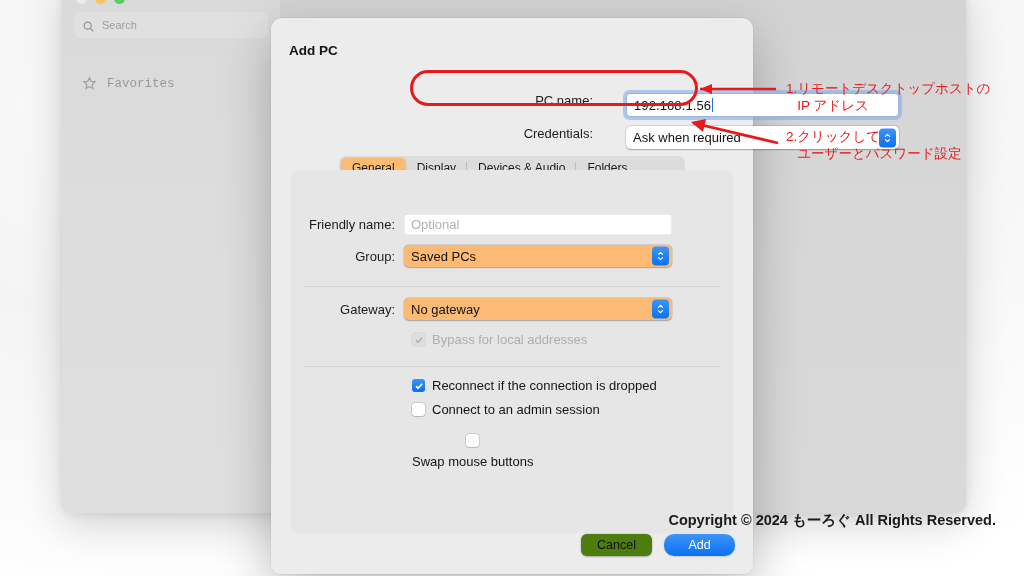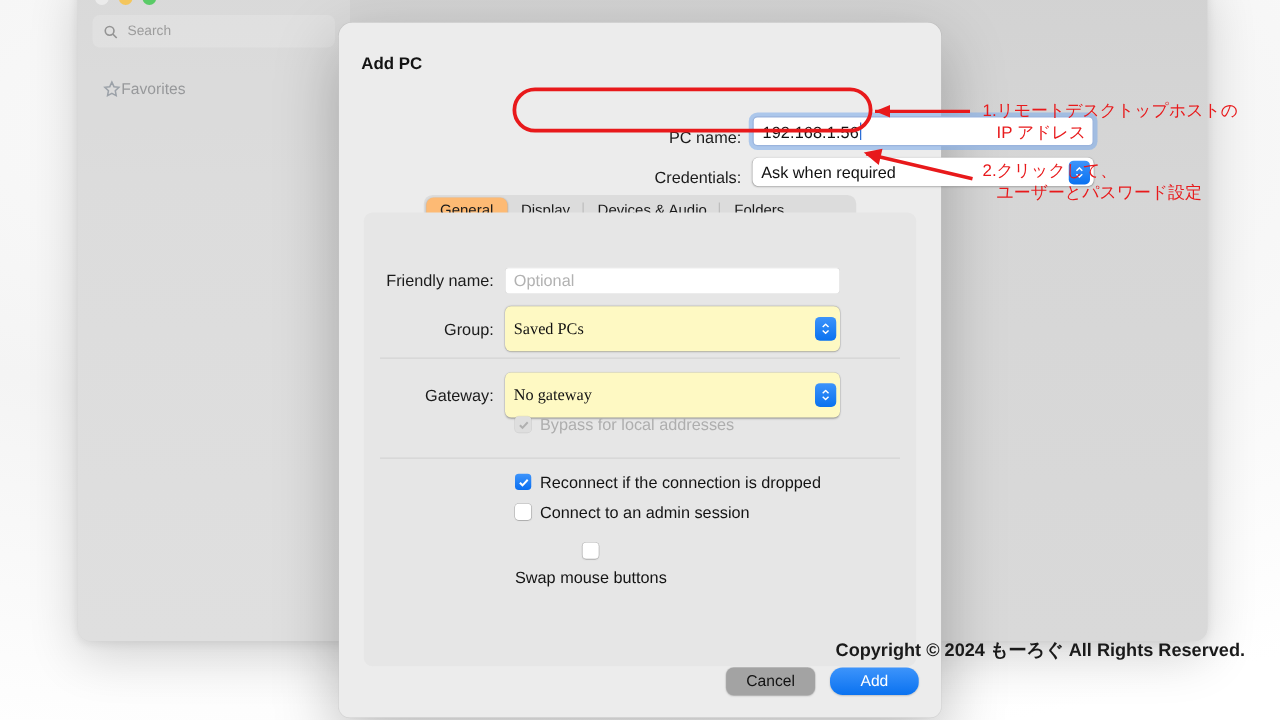--- a/index.html
+++ b/index.html
@@ -77,25 +77,27 @@
     gap: 7px;
     opacity: 0.55;
   }
   .search-box .glyph { width: 13px; height: 13px; color: #5b5b5b; }
   .search-box .ph { font-size: 11px; color: #6a6a6a; }
 
   .nav { margin-top: 26px; }
   .nav-item {
     height: 27px;
     display: flex;
-    align-items: flex-start;
+    align-items: flex-end;
+    gap: 10px;
     padding: 0 12px;
     margin: 0 8px;
     border-radius: 6px;
     opacity: 0.50;
+    font-family: Liberation Mono, monospace;
   }
   .nav-item.selected {
     background: rgba(150,150,150,0.42);
     opacity: 0.62;
   }
   .nav-item .glyph { width: 15px; height: 15px; color: #5e6a78; flex: none; }
   .nav-item .lbl { font-size: 12.5px; color: #55585c; }
 
   
   .sheet {
@@ -114,21 +116,22 @@
     left: 18px;
     top: 25px;
     font-size: 13.5px;
     font-weight: 700;
     color: #141414;
   }
 
   .form-row {
     position: absolute;
     display: flex;
-    align-items: flex-end;
+    align-items: flex-start;
+    gap: 24px;
   }
   .form-label {
     font-size: 13px;
     color: #1b1b1b;
     text-align: right;
     width: 95px;
     flex: none;
     padding-right: 9px;
   }
 
@@ -263,29 +266,28 @@
     border-radius: 3px;
     box-shadow: 0 0 0 0.5px rgba(0,0,0,0.14) inset;
     display: flex;
     align-items: center;
     padding: 0 7px;
   }
   .textfield .ph { font-size: 13px; color: #b2b2b2; }
 
   .popup-sm {
     width: 268px;
-    height: 36px;
-    background: #fef9c3;
+    height: 22px;
+    background: #fdba74;
     border-radius: 5px;
     box-shadow: 0 0.5px 1.5px rgba(0,0,0,0.26), 0 0 0 0.5px rgba(0,0,0,0.10);
     display: flex;
     align-items: center;
     padding: 0 7px;
     position: relative;
-    font-family: Liberation Serif, serif;
   }
   .popup-sm .val { font-size: 13px; color: #121212; }
 
   .divider {
     position: absolute;
     left: 13px;
     right: 13px;
     height: 1px;
     background: #d3d3d3;
   }
@@ -341,21 +343,21 @@
     height: 22px;
     min-width: 71px;
     border-radius: 6px;
     font-size: 12.5px;
     display: flex;
     align-items: center;
     justify-content: center;
     padding: 0 14px;
   }
   .btn.cancel {
-    background: #a3a3a3;
+    background: #4d7c0f;
     color: #121212;
     box-shadow: 0 0.5px 1.5px rgba(0,0,0,0.25), 0 0 0 0.5px rgba(0,0,0,0.08);
   }
   .btn.primary {
     background: linear-gradient(180deg,#3d94fb 0%,#0a72f0 100%);
     color: #ffffff;
     box-shadow: 0 0.5px 1.5px rgba(0,0,0,0.22);
     border-radius: 10px;
   }
 

